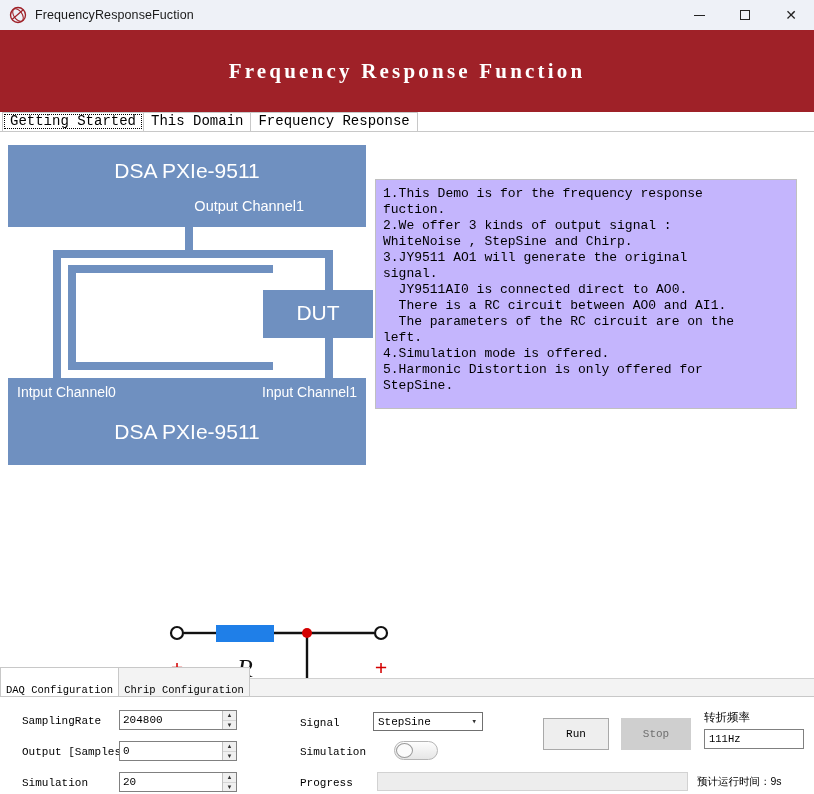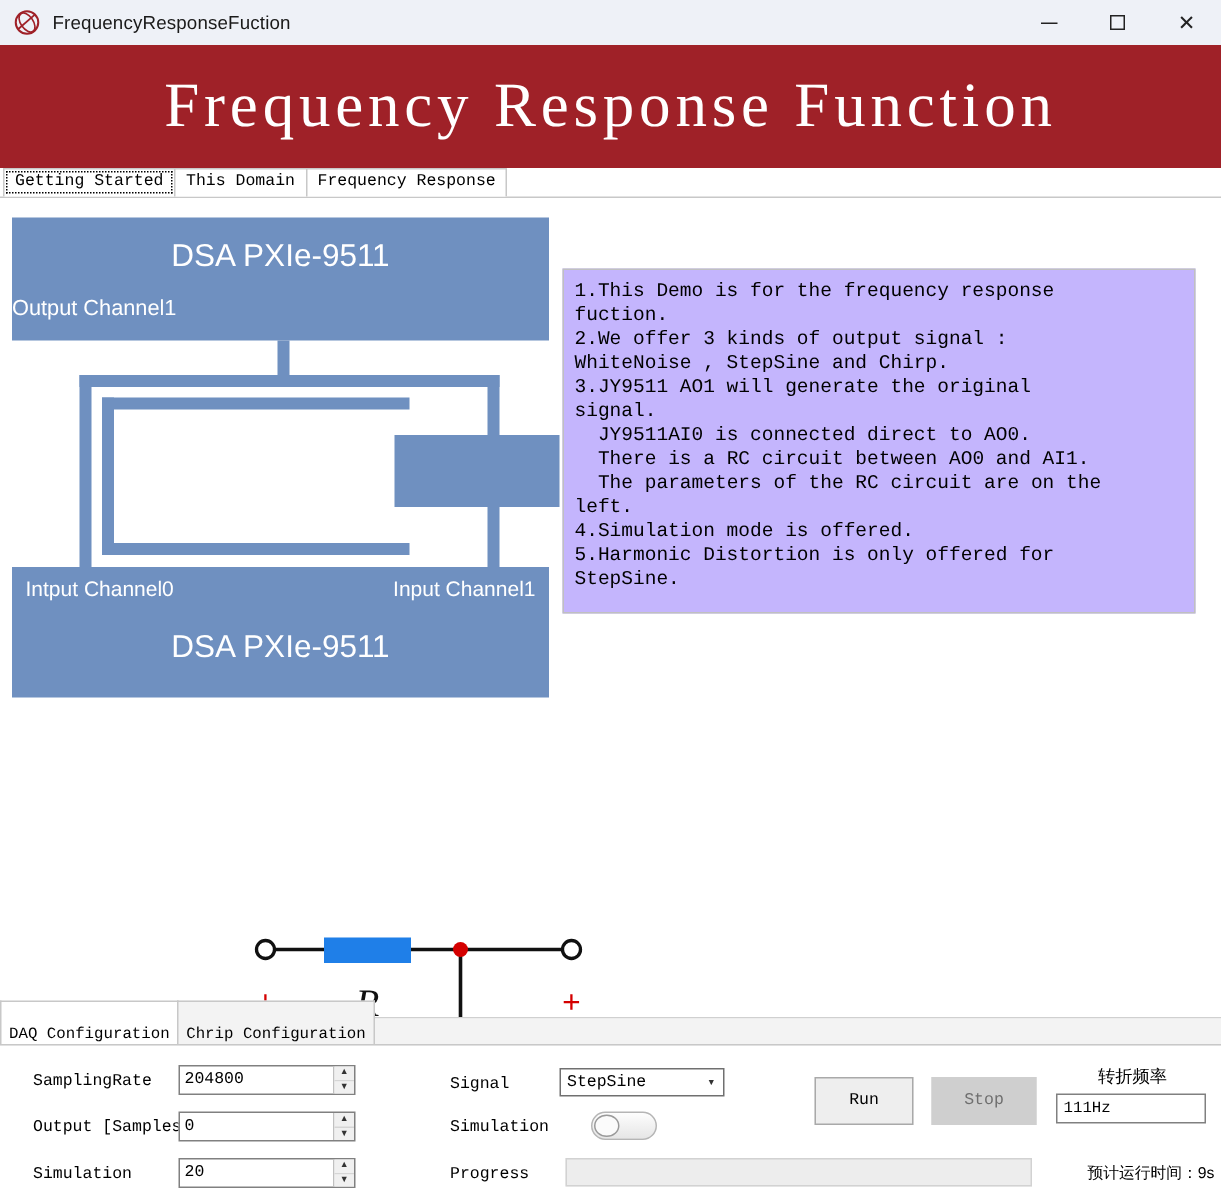--- a/index.html
+++ b/index.html
@@ -35,35 +35,35 @@
 
   
   .banner {
     height: 82px; width:100%;
     background: #9f2128;
     display:flex; align-items:center; justify-content:center;
   }
   .banner-title {
     color:#ffffff;
     font-family:"Liberation Serif","DejaVu Serif",serif;
-    font-size: 42px; letter-spacing: 3.2px; font-weight: normal;
+    font-size: 21px; letter-spacing: 3.2px; font-weight: bold;
     white-space: nowrap;
   }
 
   
   .tabstrip {
     height: 20px; width: 100%;
     background: #ffffff;
     border-bottom: 1px solid #c8c8c8;
     display:flex; align-items:flex-end;
     padding-left: 2px;
   }
   .tab {
     font-family:"Liberation Mono","DejaVu Sans Mono",monospace;
-    font-size: 11px; color:#000;
+    font-size: 14px; color:#000;
     height: 19px; line-height: 17px;
     padding: 0 7px;
     background:#ffffff;
     border:1px solid #c8c8c8;
     border-bottom: none;
     margin-right: -1px;
     white-space: nowrap;
   }
   .tab.active {
     outline: 1px dotted #000; outline-offset: -3px;
@@ -84,21 +84,21 @@
     position:absolute;
     font-family:"Liberation Sans","DejaVu Sans",sans-serif;
     color:#ffffff; white-space:nowrap;
   }
   .bd-top   { left:0;  top:0;    width:358px; height:82px; }
   .bd-bot   { left:0;  top:233px; width:358px; height:87px; }
   .bd-dut   { left:255px; top:145px; width:110px; height:48px; }
   .bd-wire  { background:#6f90c0; position:absolute; }
 
   .bd-title-top   { left:0; top:14px; width:358px; text-align:center; font-size:21px; }
-  .bd-sub-top     { left:0; top:53px; width:296px; text-align:left; font-size:14.5px; }
+  .bd-sub-top     { left:0; top:53px; width:296px; text-align:right; font-size:14.5px; }
   .bd-title-bot   { left:0; top:275px; width:358px; text-align:center; font-size:21px; }
   .bd-in0  { left:9px;  top:239px; font-size:14px; }
   .bd-in1  { right:9px; top:239px; font-size:14px; }
   .bd-dut-label { left:255px; top:156px; width:110px; text-align:center; font-size:21px; }
 
   
   .infopanel {
     position:absolute; left: 375px; top: 47px;
     width: 422px; height: 230px;
     background:#c4b5fd; border:1px solid #c0c0c0;
@@ -192,21 +192,21 @@
     position:absolute; display:flex; align-items:center; justify-content:center;
     font-family:"Liberation Mono","DejaVu Sans Mono",monospace;
     font-size:11px; color:#000;
     background:#eeeeee; border:1px solid #a9a9a9;
   }
   .btn.disabled { background:#cfcfcf; border:1px solid #cfcfcf; color:#6f6f6f; }
 
   .cnlabel {
     position:absolute;
     font-family:"Liberation Sans","DejaVu Sans",sans-serif;
-    font-size:11.5px; color:#000; white-space:nowrap;margin-left:28px;
+    font-size:11.5px; color:#000; white-space:nowrap;
   }
   .cnbox {
     position:absolute; width:100px; height:20px;
     border:1px solid #808080; background:#ffffff;
     display:flex; align-items:center; padding-left:4px;
     font-family:"Liberation Mono","DejaVu Sans Mono",monospace;
     font-size:10.5px; color:#000;
   }
 </style>
 </head>
@@ -253,20 +253,21 @@
     <div class="bd-wire" style="left:45px;  top:105px; width:8px; height:128px;"></div>
     <div class="bd-wire" style="left:317px; top:105px; width:8px; height:55px;"></div>
     <div class="bd-wire" style="left:317px; top:178px; width:8px; height:55px;"></div>
     <div class="bd-wire" style="left:60px;  top:120px; width:205px; height:8px;"></div>
     <div class="bd-wire" style="left:60px;  top:120px; width:8px; height:105px;"></div>
     <div class="bd-wire" style="left:60px;  top:217px; width:205px; height:8px;"></div>
     <div class="bd-box bd-dut"></div>
 
     <div class="bd-label bd-title-top">DSA PXIe-9511</div>
     <div class="bd-label bd-sub-top">Output Channel1</div>
+    <div class="bd-label bd-dut-label">DUT</div>
     <div class="bd-label bd-in0">Intput Channel0</div>
     <div class="bd-label bd-in1">Input Channel1</div>
     <div class="bd-label bd-title-bot">DSA PXIe-9511</div>
   </div>
 
   <div class="infopanel">
     <div class="infotext">1.This Demo is for the frequency response
 fuction.
 2.We offer 3 kinds of output signal :
 WhiteNoise , StepSine and Chirp.

